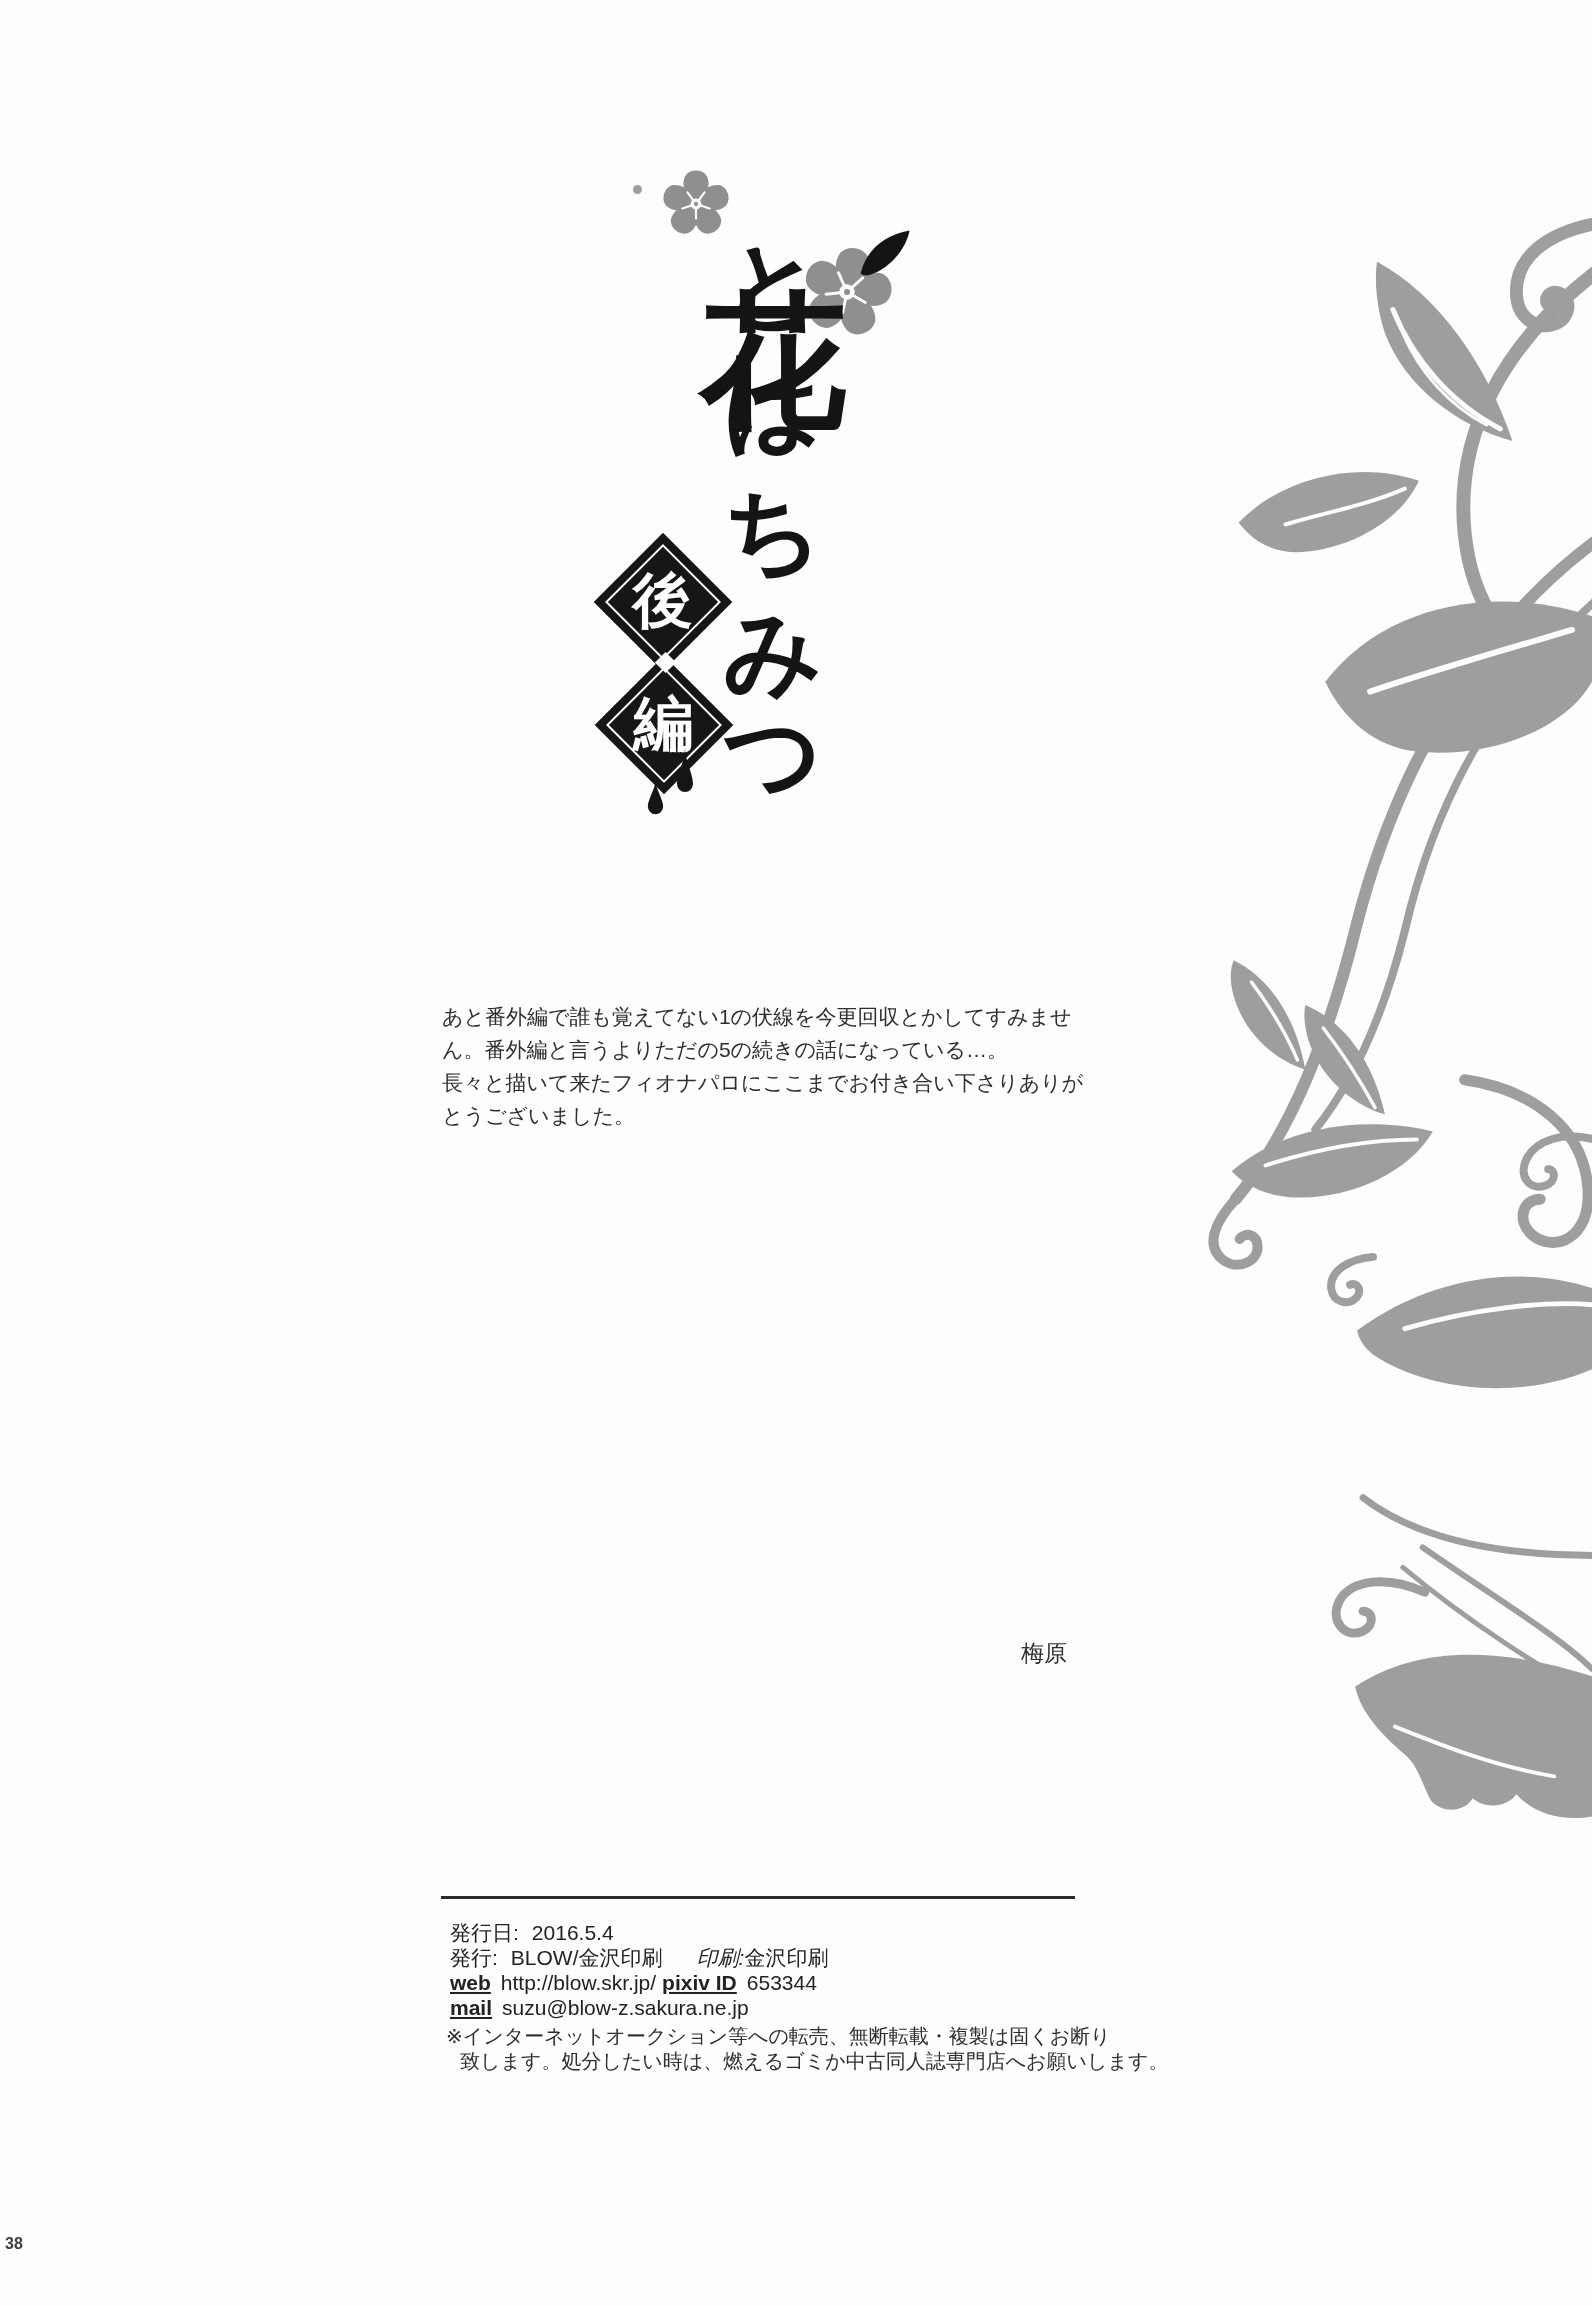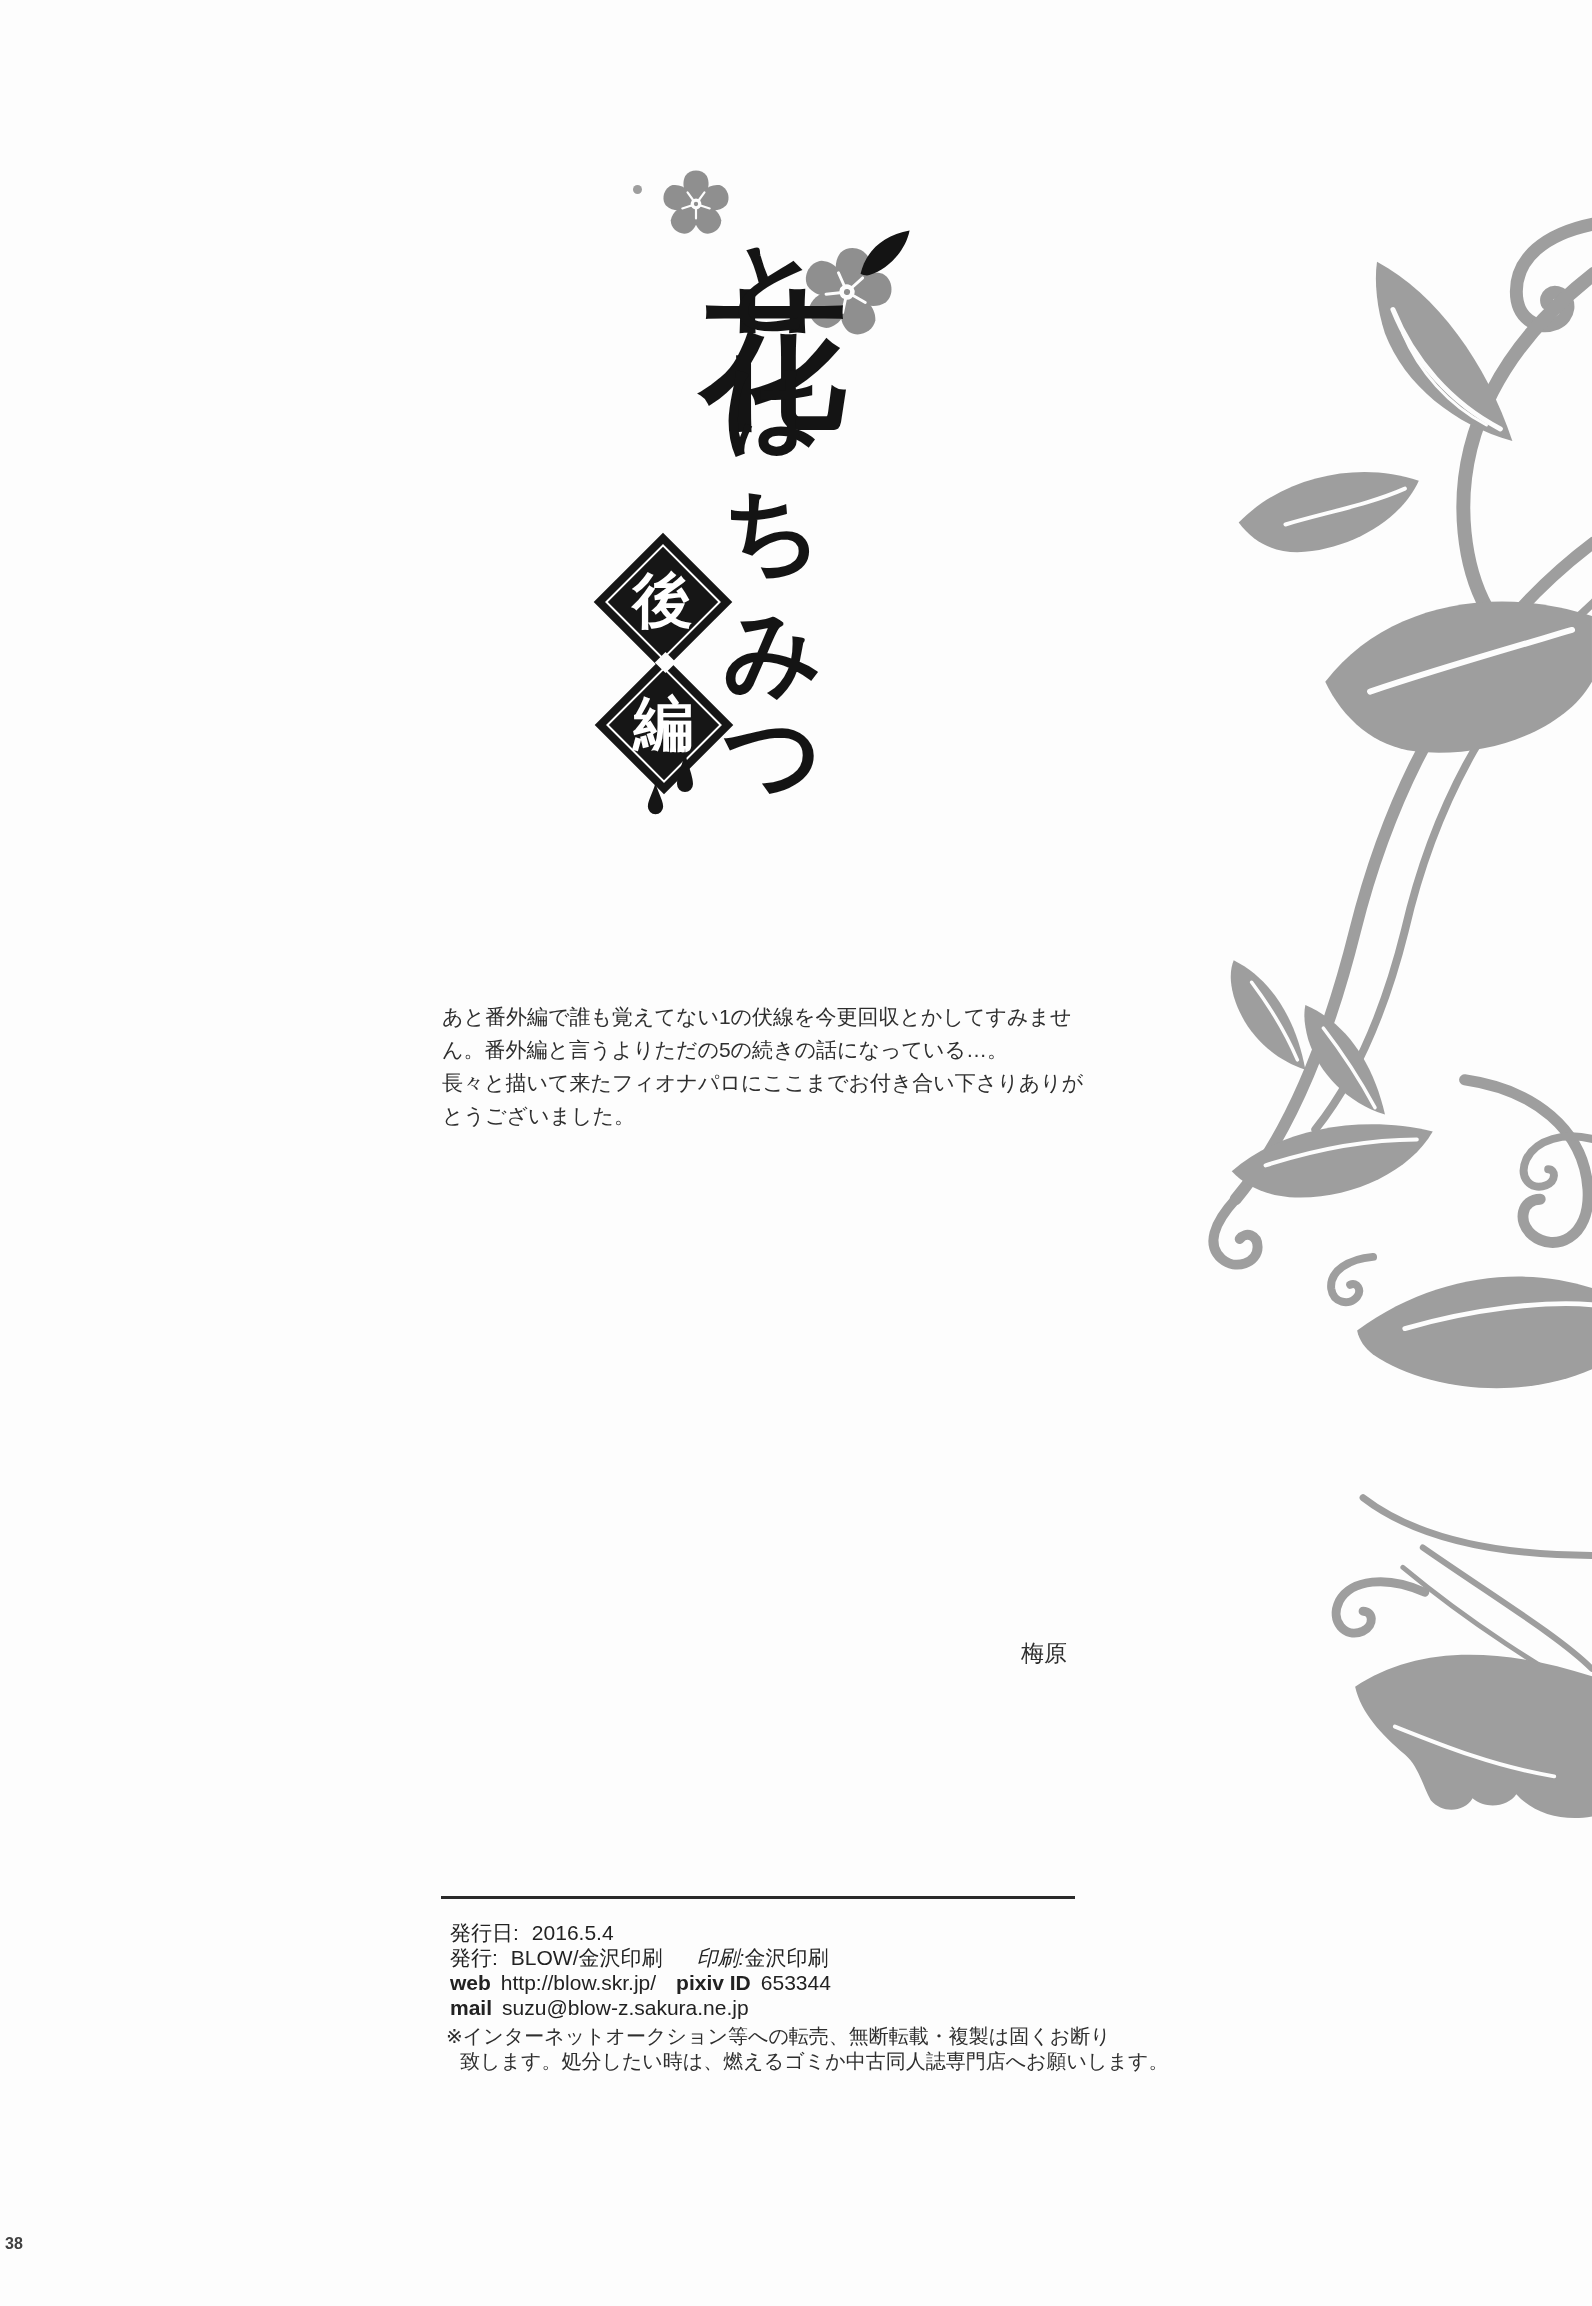--- a/index.html
+++ b/index.html
@@ -71,23 +71,23 @@
   .colophon-rule {
     position:absolute; left:441px; top:1896px; width:634px; height:3px;
     background:#2a2a2a;
   }
   .colophon {
     position:absolute; left:450px; top:1920px;
     font-size:21px; line-height:25px; color:#222222;
   }
   .colophon .line { white-space:nowrap; }
   .lbl-sp { margin-right:13px; }
-  .lbl-bold { font-weight:700; margin-right:10px; }
+  .lbl-bold { font-weight:700; margin-right:10px;text-decoration:underline; }
   .seg-gap { margin-left:34px;font-style:italic; }
-  .seg-gap-sm { margin-left:20px; }
+  .seg-gap-sm { margin-left:6px; }
 
   .notice {
     position:absolute; left:446px; top:2024px;
     font-size:20px; line-height:25px; color:#2e2e2e;
   }
   .notice .n2 { padding-left:14px; }
 
   
   .page-number {
     position:absolute; left:5px; top:2235px;

